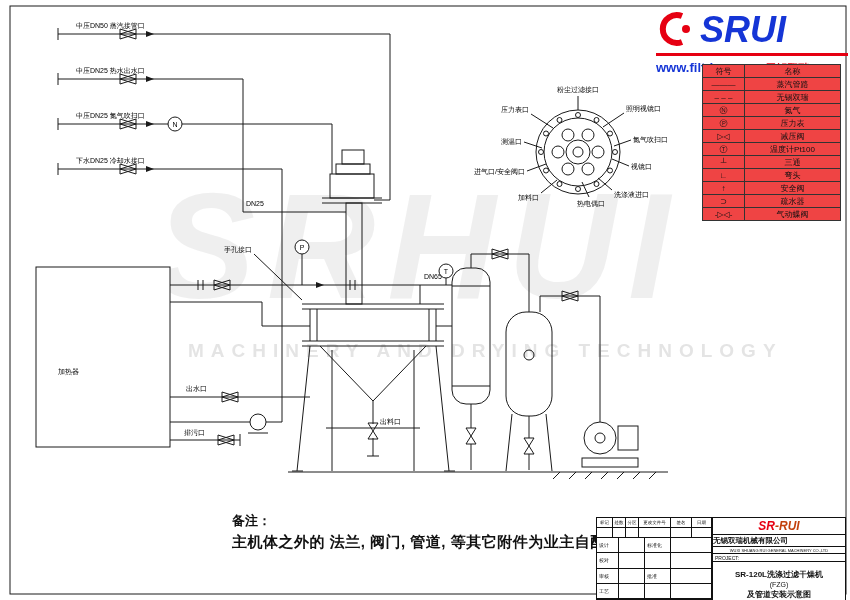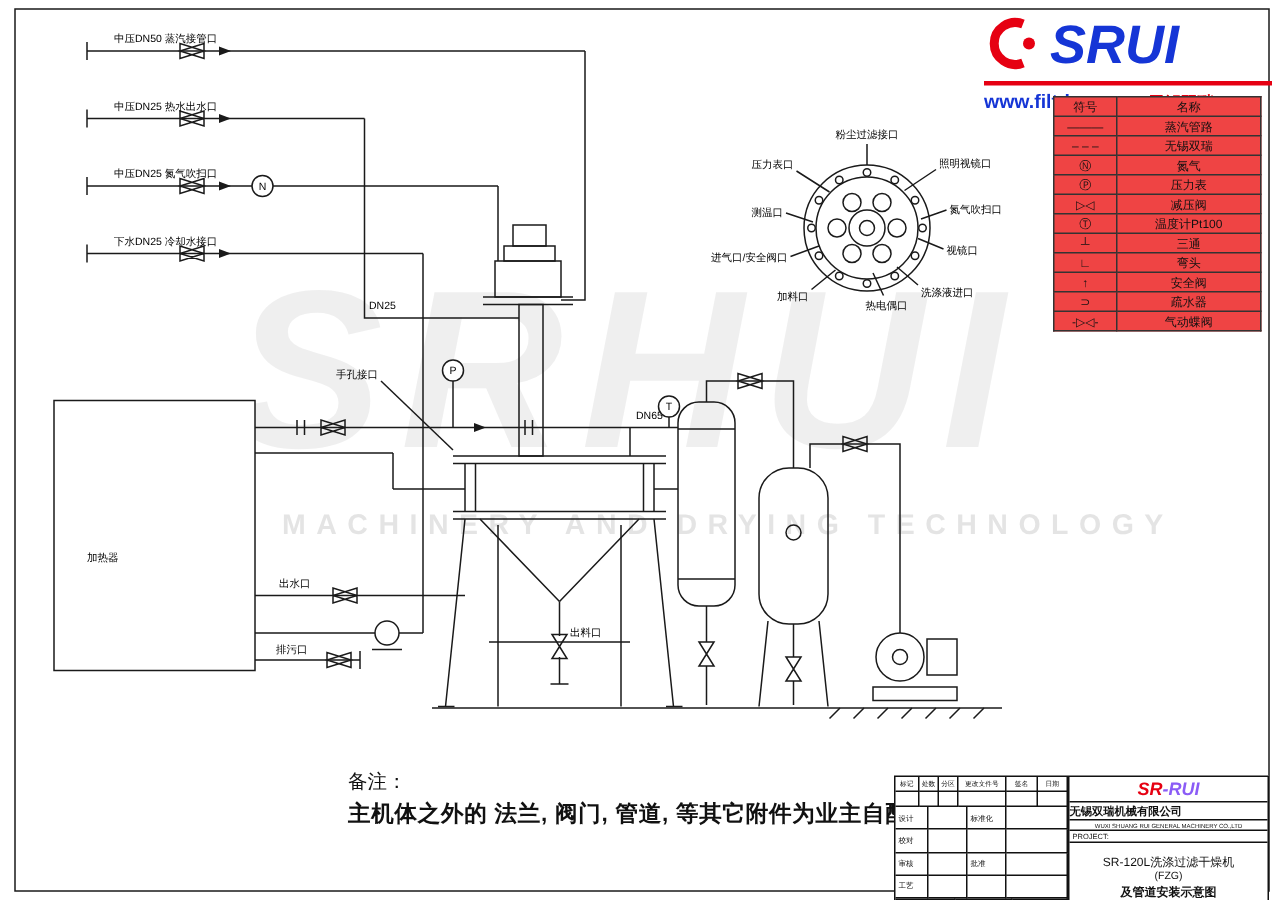--- a/index.html
+++ b/index.html
@@ -28,46 +28,46 @@
   .logo-cn { font-size:11px; color:#e60012; margin-left:6px; font-weight:bold; }
 
   
   table.legend { position:absolute; left:702px; top:64px; z-index:2; border-collapse:collapse; background:#ef4444; }
   table.legend th, table.legend td { border:1px solid #333; height:13px; font-size:8px; font-weight:normal; padding:0 2px; }
   table.legend .sym { width:42px; text-align:center; }
   table.legend .lbl { width:96px; text-align:center; }
 
   
   .note { position:absolute; left:232px; top:512px; z-index:2; }
-  .note-title { font-size:13px; font-weight:normal; }
+  .note-title { font-size:13px; font-weight:bold; }
   .note-body { font-size:15px; font-weight:bold; letter-spacing:0.5px; margin-top:3px; }
 
   
   .tb { position:absolute; left:596px; top:517px; width:250px; height:105px; border:1.5px solid #111;
         display:flex; background:#fff; z-index:2; color:#111; }
   .tb-left { width:116px; border-right:1px solid #111; display:flex; flex-direction:column; }
   .grid { display:grid; }
   .rev { grid-template-columns:16px 13px 13px 32px 21px 20px; }
   .rev .c { height:10px; border-right:0.5px solid #111; border-bottom:0.5px solid #111;
             display:flex; align-items:center; justify-content:center; font-size:4.5px; overflow:hidden; }
   .sig { grid-template-columns:22px 26px 26px 41px; flex:1; }
   .sig .c { border-right:0.5px solid #111; border-bottom:0.5px solid #111; font-size:5px;
             display:flex; align-items:center; padding-left:2px; overflow:hidden; }
   .stage { grid-template-columns:40px 38px 37px; }
   .stage .c { height:11px; border-right:0.5px solid #111; border-top:0.5px solid #111;
             display:flex; align-items:center; justify-content:center; font-size:5px; }
   .tb-right { flex:1; display:flex; flex-direction:column; }
   .tb-logo { height:17px; border-bottom:0.5px solid #111; display:flex; align-items:center; justify-content:center;
              font-style:italic; font-weight:bold; font-size:12px; }
-  .tl-sr { color:#e60012; } .tl-rui { color:#8b5cf6; }
+  .tl-sr { color:#e60012; } .tl-rui { color:#c2410c; }
   .tb-comp { height:12px; border-bottom:0.5px solid #111; font-size:7.5px; font-weight:bold; line-height:12px; }
   .tb-en { height:7px; border-bottom:0.5px solid #111; font-size:4px; text-align:center; line-height:7px; }
   .tb-proj { height:8px; border-bottom:0.5px solid #111; font-size:5px; line-height:8px; padding-left:2px; }
   .tb-title { flex:1; border-bottom:0.5px solid #111; display:flex; flex-direction:column; align-items:center; justify-content:center; gap:1px; }
-  .t1 { font-size:8px; font-weight:normal; } .t2 { font-size:7px; } .t3 { font-size:8px; font-weight:bold;text-align:right; }
+  .t1 { font-size:8px; font-weight:bold; } .t2 { font-size:7px; } .t3 { font-size:8px; font-weight:bold;text-align:right; }
   .tb-bot { height:13px; display:flex; align-items:center; justify-content:space-between; padding:0 4px; font-size:6.5px; }
 </style>
 </head>
 <body>
 
 <div class="page">
 
   <div class="wm">SRHUI</div>
   <div class="wm-sub">MACHINERY AND DRYING TECHNOLOGY</div>
 

